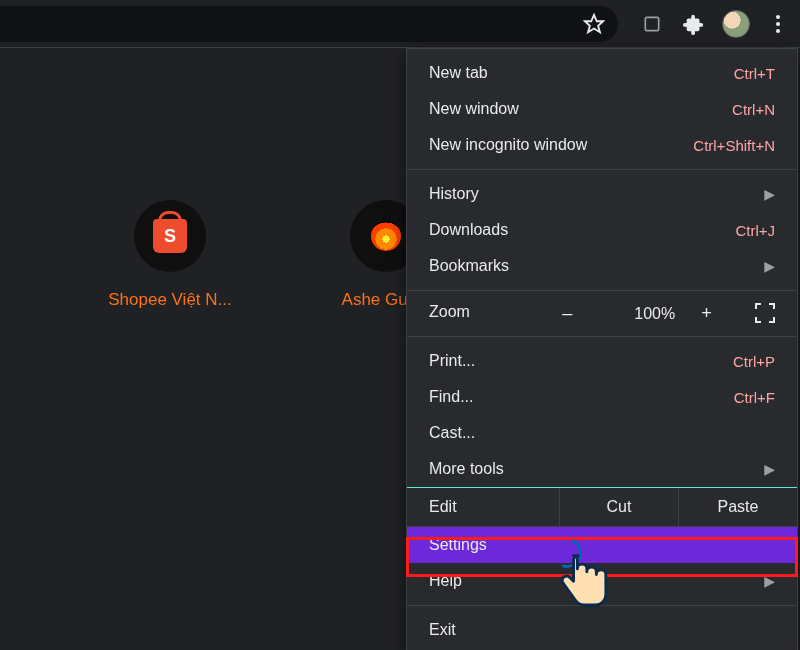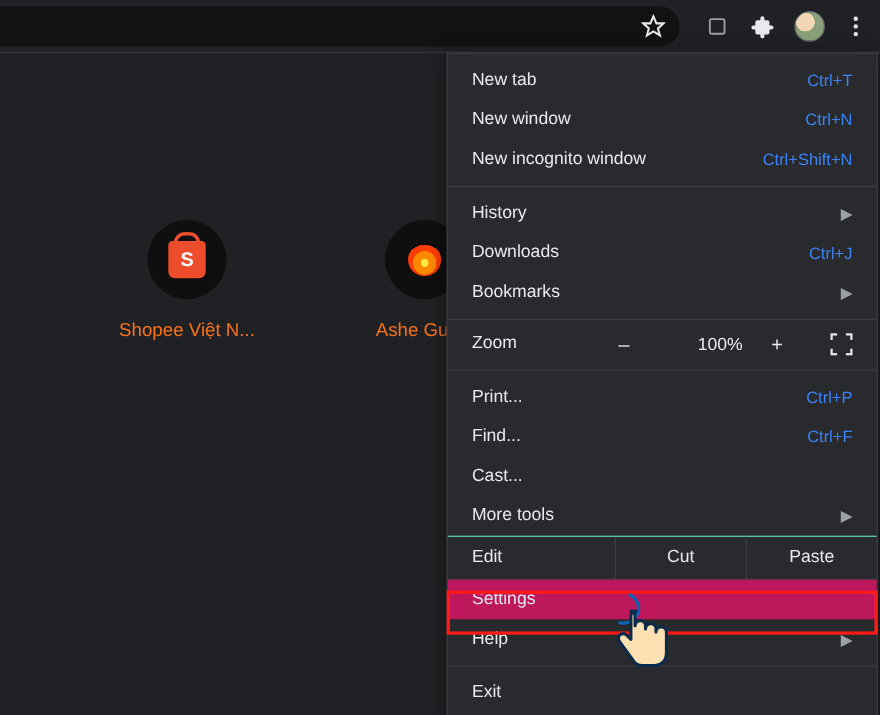--- a/index.html
+++ b/index.html
@@ -25,22 +25,22 @@
   .flame { width:30px; height:30px; border-radius:50%; background: radial-gradient(circle at 50% 60%, #ffec3d 0 15%, #ff8a00 16% 45%, #ff3d00 46% 70%, #000 71% 100%); }
   .tile-label { font-size:17px; color:#f97316; white-space:nowrap; }
 
   
   .menu {
     position:absolute; top:48px; right:2px; width:392px; background:#292a2d; color:#e8eaed;
     border:1px solid #3c4043; box-shadow:0 4px 16px rgba(0,0,0,.5); font-size:16px;
     padding: 6px 0;
   }
   .menu-row { display:flex; align-items:center; justify-content:space-between; padding:8px 22px; min-height:36px; position:relative;}
-  .menu-row.hover { background:#be185d; }
-  .menu-row .shortcut { color:#3b82f6; font-size:15px; }
+  .menu-row.hover { background:#6d28d9; }
+  .menu-row .shortcut { color:#fca5a5; font-size:15px; }
   .menu-sep { height:1px; background:#3c4043; margin:6px 0; }
   .submenu-arrow { color:#9aa0a6; font-size:14px; margin-left:auto;}
   .zoom-row { display:flex; align-items:flex-start; padding:6px 22px; gap:0; }
   .zoom-row .label{ width:110px; }
   .zoom-ctrl { flex:1; display:flex; align-items:center; justify-content:center; gap:26px; font-size:18px;}
   .zoom-ctrl .pct{ font-size:16px;margin-left:36px;}
   .fs-icon { width:20px;height:20px; border:2px solid #e8eaed; position:relative;}
   .fs-icon::before,.fs-icon::after{content:"";position:absolute;background:#292a2d;}
   .fs-icon::before{left:4px;right:4px;top:-3px;bottom:-3px;}
   .fs-icon::after{top:4px;bottom:4px;left:-3px;right:-3px;}

